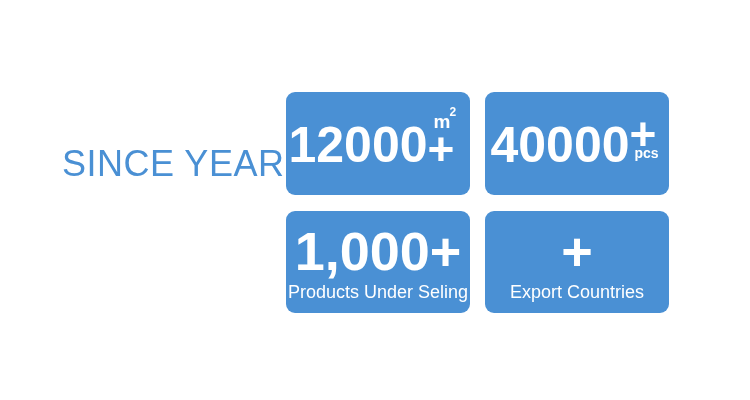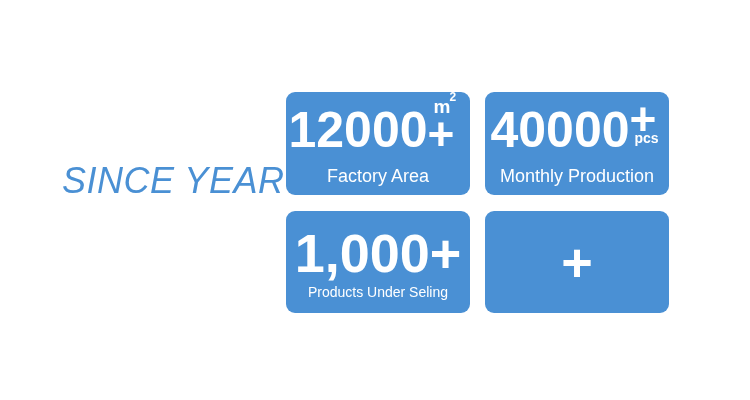--- a/index.html
+++ b/index.html
@@ -21,23 +21,22 @@
     top: 0;
     width: 750px;
     height: 400px;
     background: #ffffff;
   }
 
   
   .headline {
     position: absolute;
     left: 62px;
-    top: 161px;
+    top: 144px;
     width: 215px;
-    font-style: italic;
   }
   .headline-since {
     color: #4a90d4;
     font-size: 36px;
     font-weight: normal;
     letter-spacing: 0.5px;
     line-height: 40px;
     white-space: nowrap;
   }
   .headline-year {
@@ -92,21 +91,21 @@
     white-space: nowrap;
     line-height: 1;
   }
 
   
   .row1 .stat-value { font-size: 50px; padding-top: 2px; }
   .row1 .stat-label { font-size: 18px; margin-top: 12px; }
 
   
   .row2 .stat-value { font-size: 54px; text-align: center; }
-  .row2 .stat-label { font-size: 14px; margin-top: 5px; }
+  .row2 .stat-label { font-size: 18px; margin-top: 5px; }
   .num { display: inline-block; }
 
   
   .adorn-area {
     position: relative;
     display: inline-block;
     width: 40px;
     height: 50px;
     vertical-align: top;
   }
@@ -179,42 +178,41 @@
 
     <div class="stat-card row1">
       <div class="stat-value">
         <span class="num">12000</span>
         <span class="adorn-area">
           <span class="plus-base">+</span>
           <span class="unit-m">m</span>
           <span class="unit-m-sup">2</span>
         </span>
       </div>
-      <div class="stat-label">Factory Area</div>
     </div>
 
     <div class="stat-card row1">
       <div class="stat-value">
         <span class="num">40000</span>
         <span class="adorn-pcs">
           <span class="plus-raised">+</span>
           <span class="unit-pcs">pcs</span>
         </span>
       </div>
-      <div class="stat-label">Monthly Production</div>
     </div>
 
     <div class="stat-card row2">
       <div class="stat-value">
         <span class="num">1,000</span>
         <span class="plus-inline">+</span>
       </div>
       <div class="stat-label">Products Under Seling</div>
     </div>
 
     <div class="stat-card row2">
       <div class="stat-value">
         <span class="plus-inline">+</span>
       </div>
+      <div class="stat-label">Export Countries</div>
     </div>
 
   </div>
 </div>
 
 </body></html>

